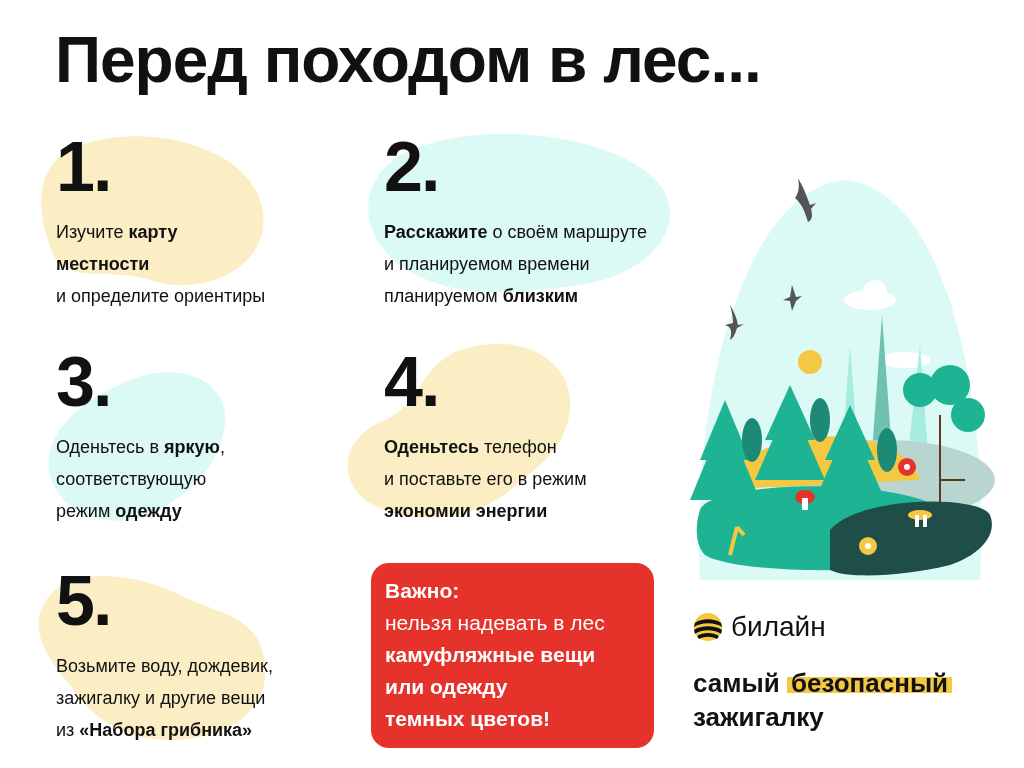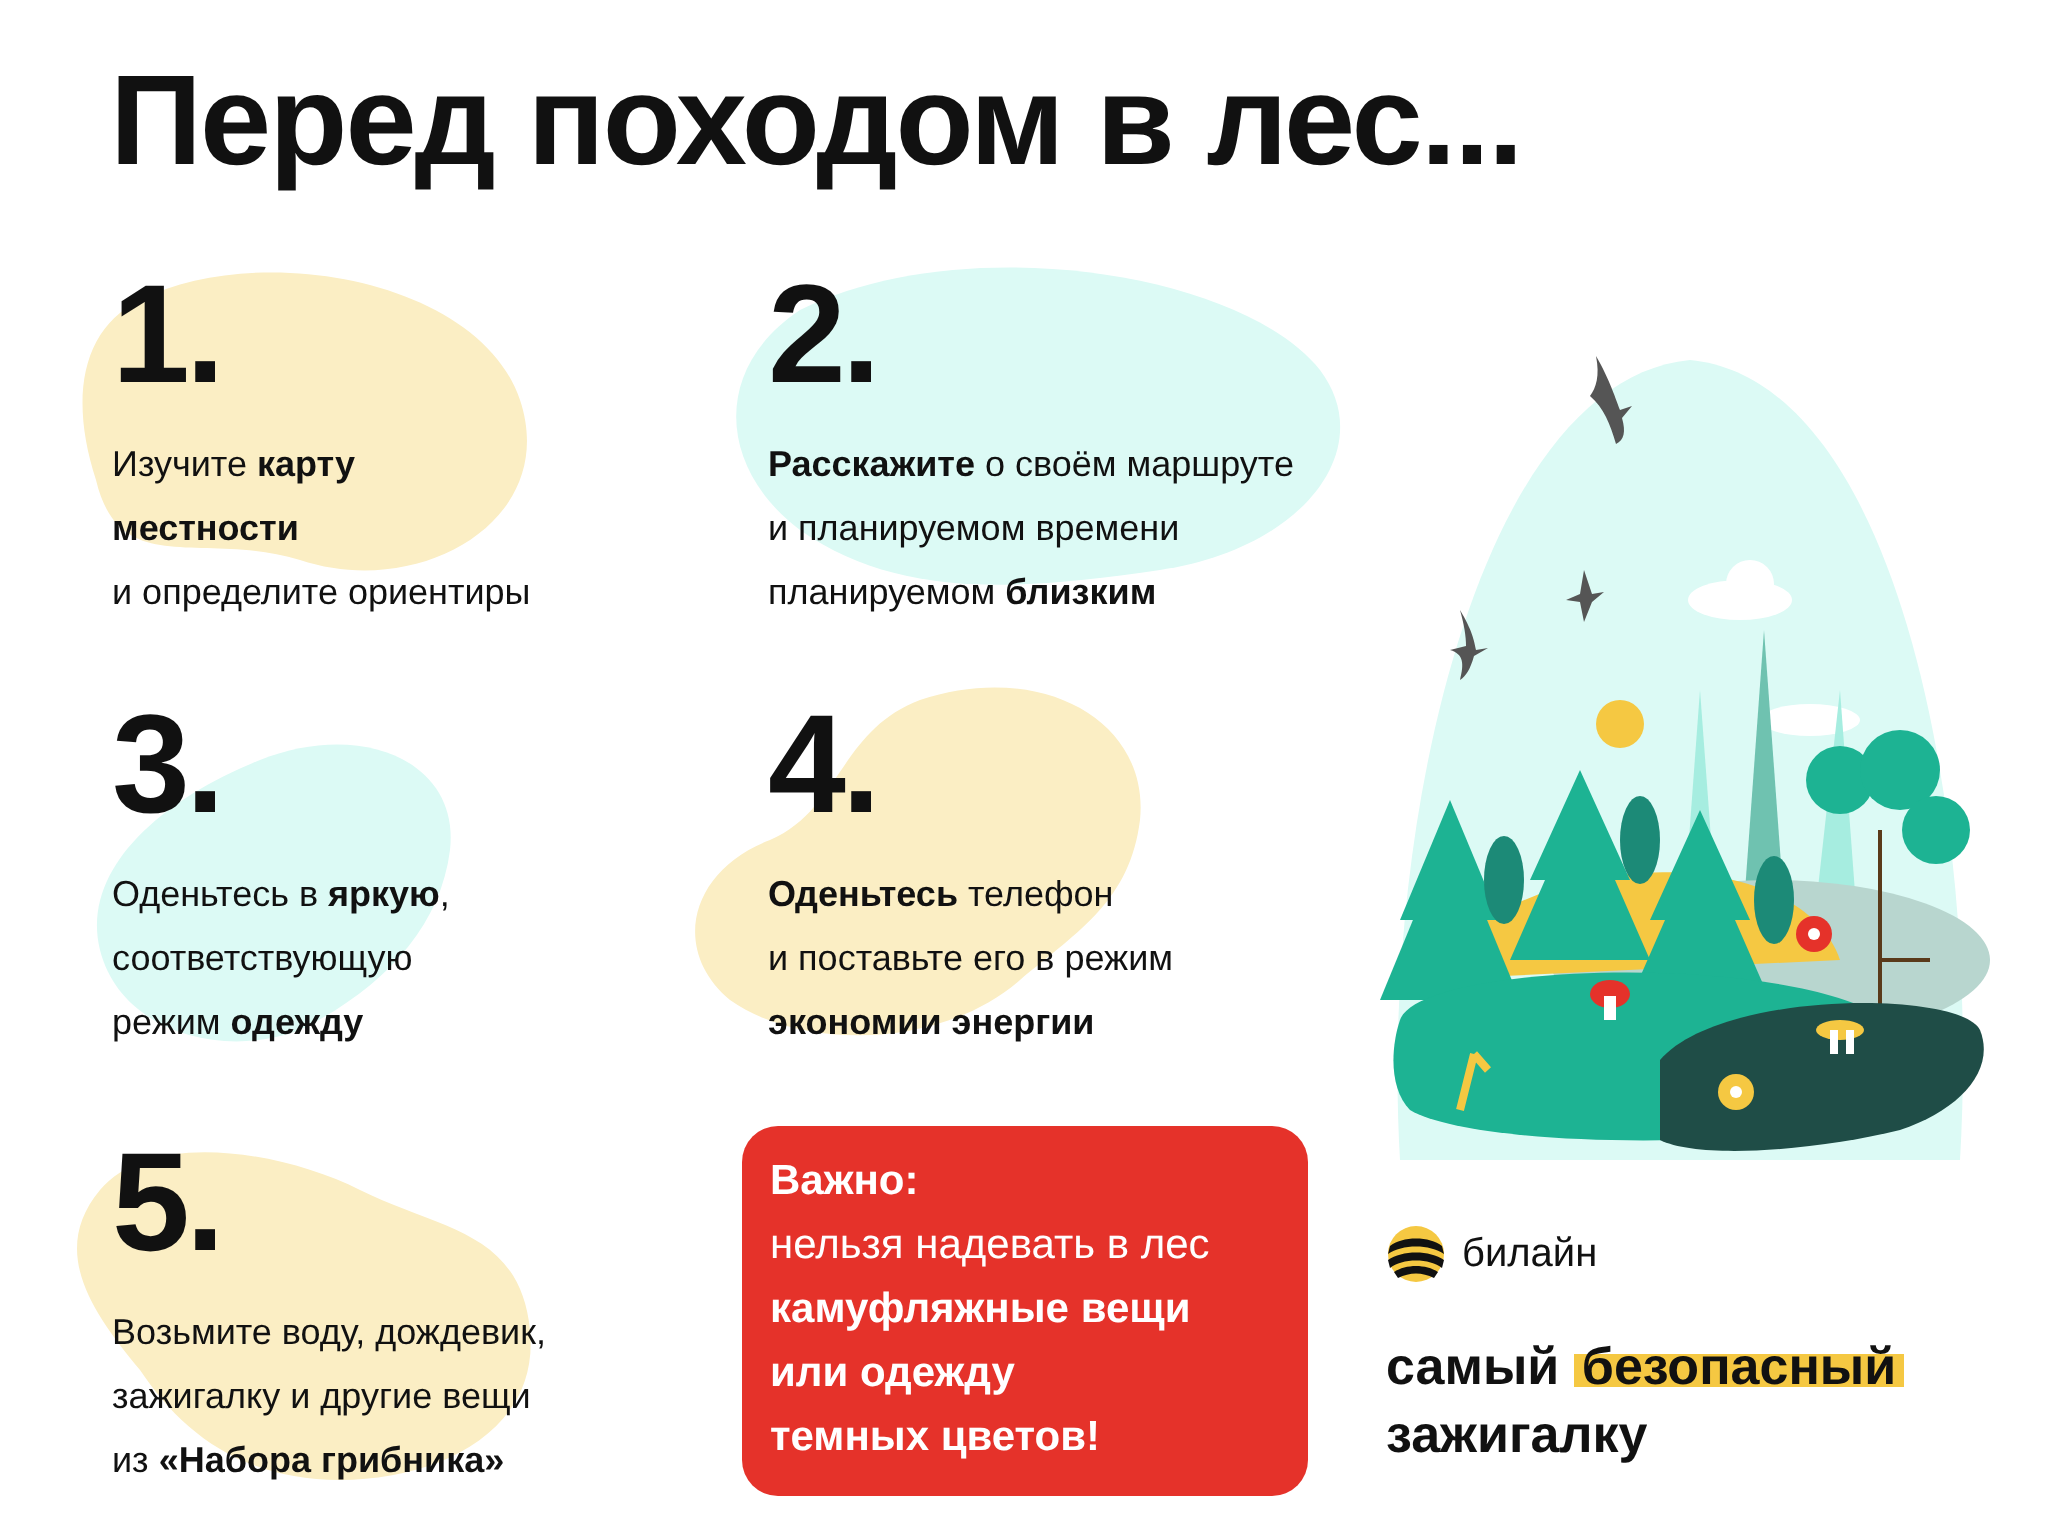--- a/index.html
+++ b/index.html
@@ -11,21 +11,21 @@
   .num { font-size:70px; font-weight:700; line-height:1; letter-spacing:-2px; margin-bottom:14px; }
   .txt { font-size:18px; line-height:32px; white-space:nowrap; }
   .txt b { font-weight:700; }
   .warn { position:absolute; left:371px; top:563px; width:283px; height:185px; background:#e5322a; border-radius:18px;
           color:#fff; z-index:1; box-sizing:border-box; padding:12px 14px; }
   .warn div { font-size:21px; font-weight:700; line-height:32px; white-space:nowrap; }
   .warn .sub1 { font-weight:400; }
   .brand { position:absolute; left:693px; top:612px; z-index:1; }
   .logo-row { display:flex; align-items:center; gap:8px; }
   .logo-ball { width:30px; height:30px; }
-  .brand-name { font-size:20px; line-height:1; }
+  .brand-name { font-size:28px; line-height:1; }
   .slogan { margin-top:24px; font-size:26px; font-weight:700; line-height:34px; white-space:nowrap; }
   .hl { background:linear-gradient(to bottom, transparent 30%, #f5c842 30%, #f5c842 85%, transparent 85%); padding:0 4px; }
   .illus { position:absolute; left:680px; top:160px; width:330px; height:430px; z-index:0; }
 </style>
 </head>
 <body>
 
 <svg class="blob" style="left:40px;top:130px" width="230" height="170" viewBox="0 0 230 170">
   <path d="M30,20 C90,-10 200,10 220,70 C240,130 170,170 110,150 C60,135 20,160 8,110 C-5,70 0,35 30,20 Z" fill="#fbeec4"></path>
 </svg>

